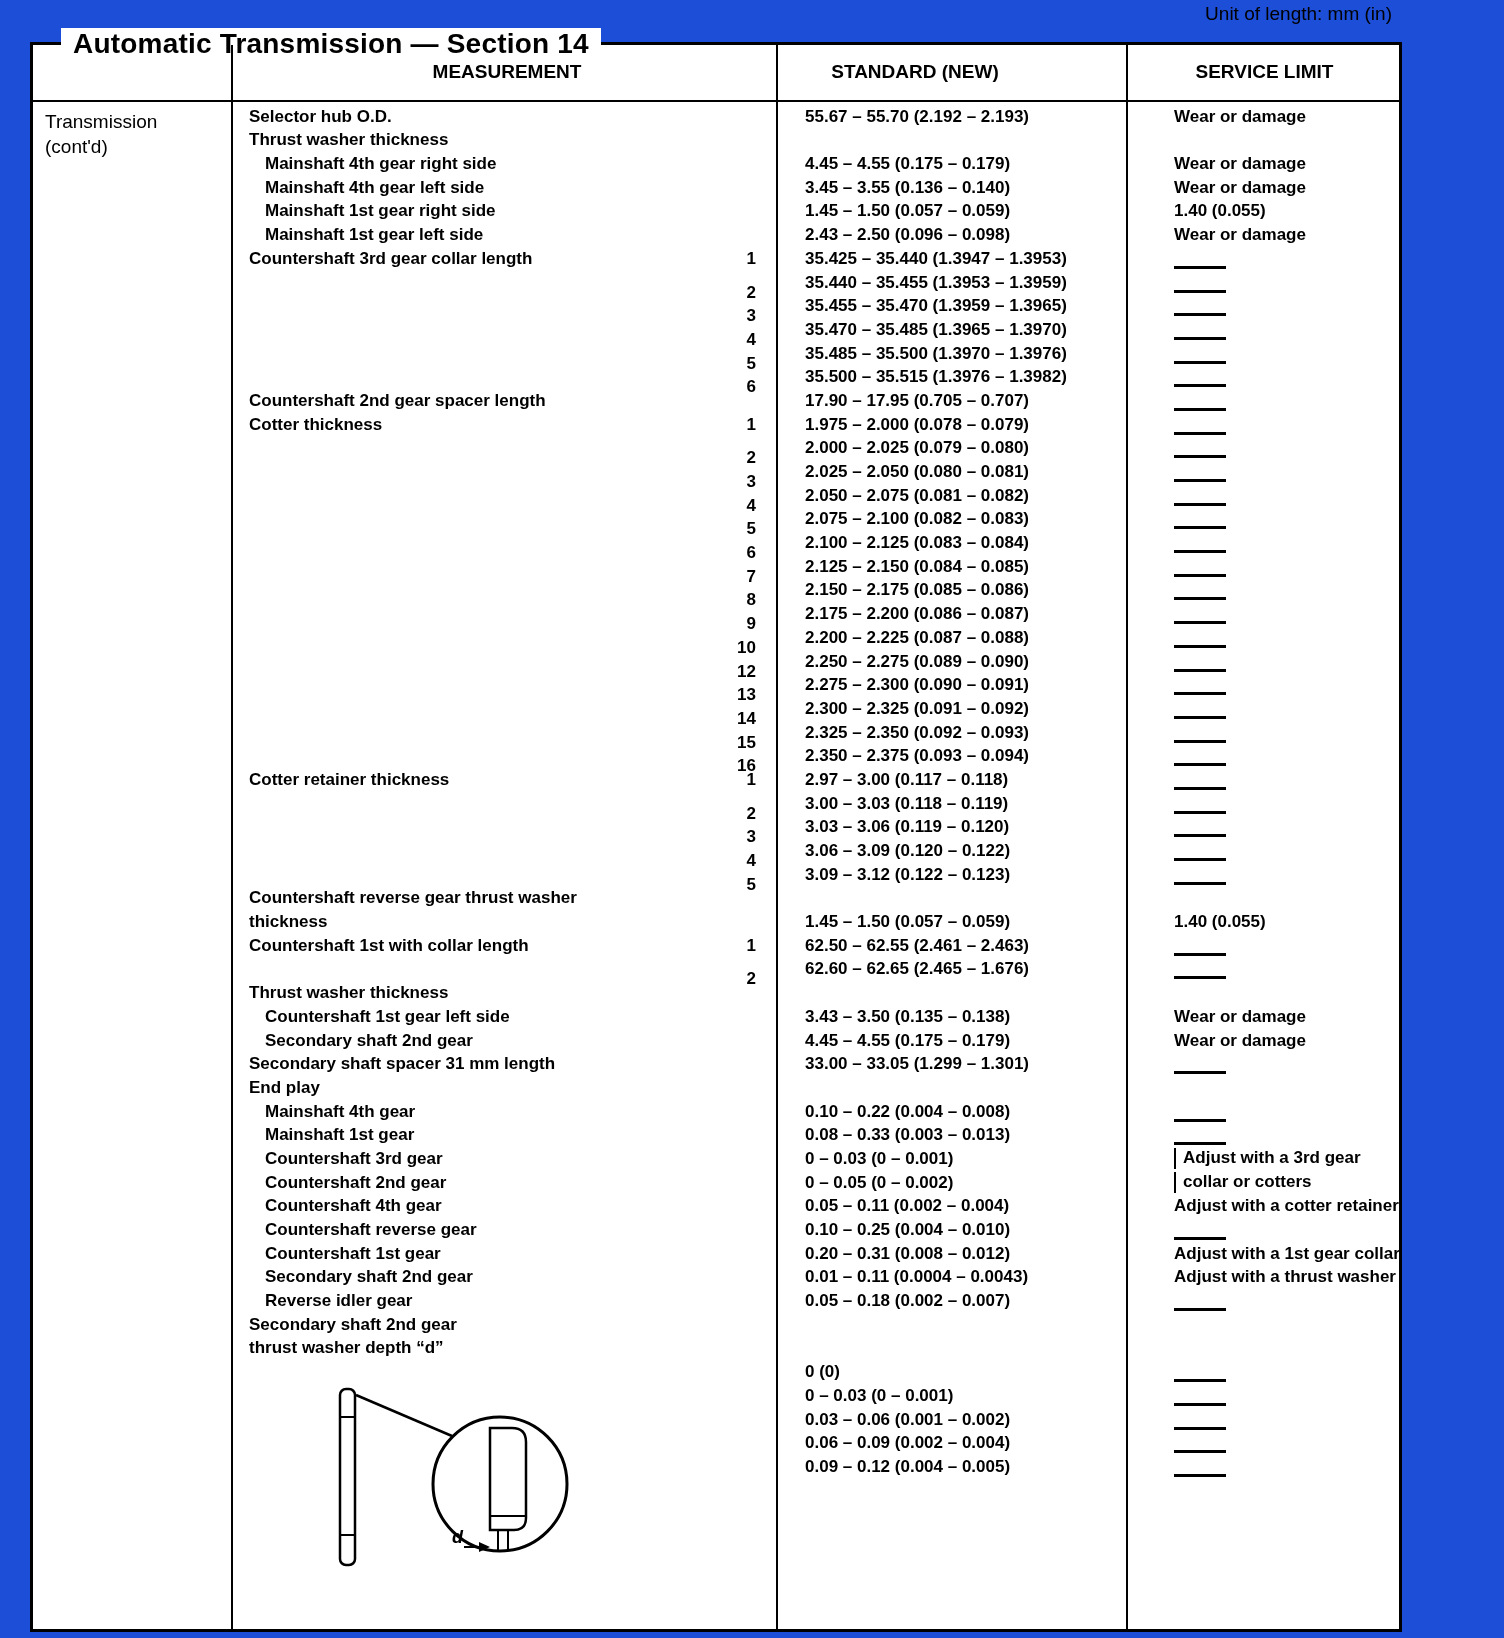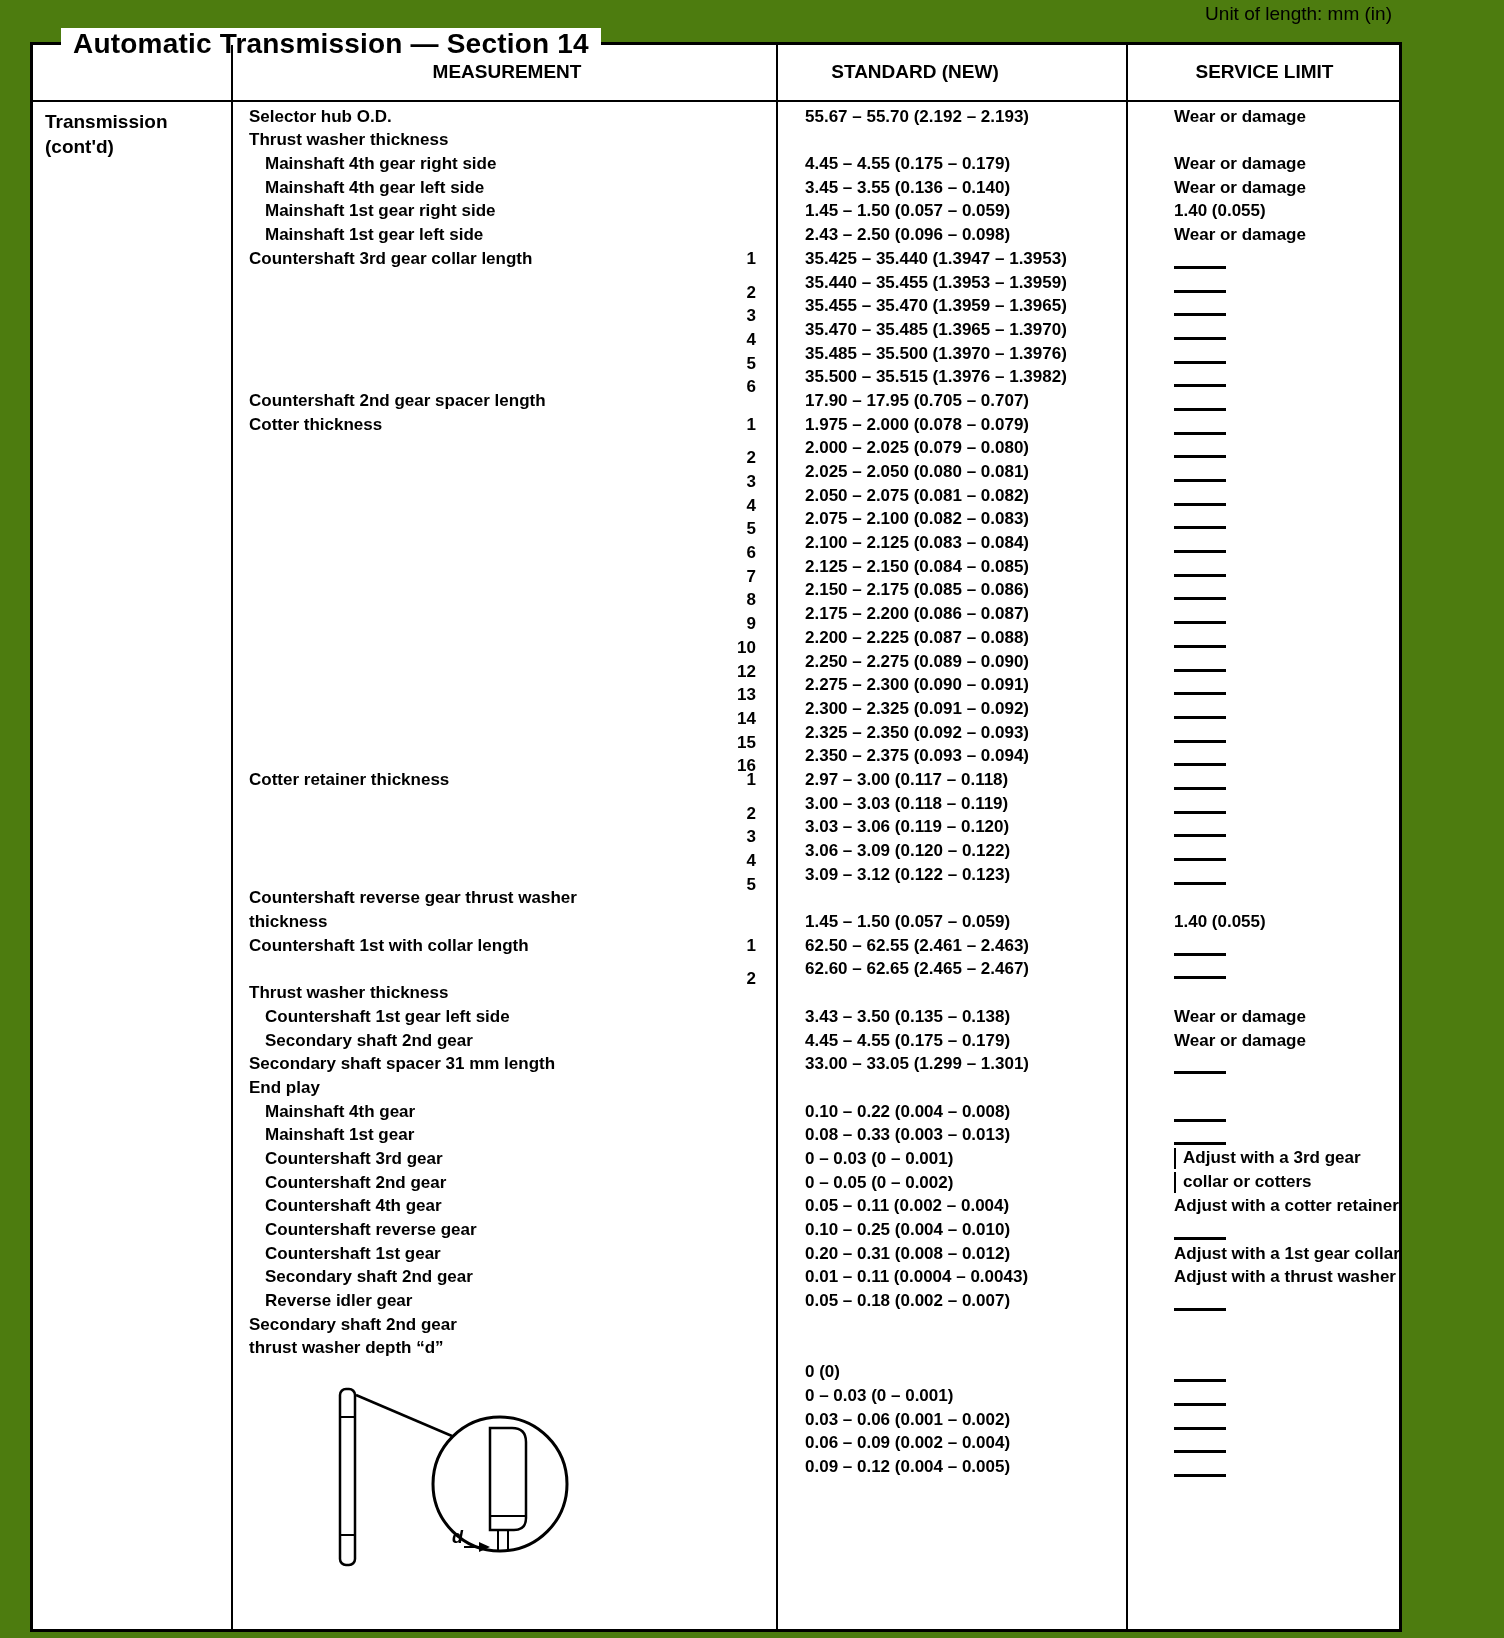--- a/index.html
+++ b/index.html
@@ -1,35 +1,35 @@
 <!DOCTYPE html>
 <html><head>
 <meta charset="utf-8">
 <style>
   * { margin:0; padding:0; box-sizing:border-box; }
   html,body { background:#e8e8e8; }
   body { font-family:"Liberation Sans", sans-serif; color:#000; }
-  .page { position:relative; width:1504px; height:1638px; background:#4d7c0f; overflow:hidden; }
+  .page { position:relative; width:1504px; height:1638px; background:#1d4ed8; overflow:hidden; }
 
   .unit-label { position:absolute; top:3px; right:112px; font-size:19px; font-weight:400; }
 
   .spec-table { position:absolute; left:30px; top:42px; width:1372px; height:1590px; border:3px solid #000; background:#fff; }
 
   .page-title { position:absolute; left:28px; top:-17px; background:#fff; padding:0 12px; font-size:28px; font-weight:bold; white-space:nowrap; letter-spacing:0.2px; }
 
   .vline { position:absolute; top:0; bottom:0; width:2px; background:#000; }
   .v1 { left:198px; } .v2 { left:743px; } .v3 { left:1093px; }
   .header-underline { position:absolute; left:0; right:0; top:55px; height:2px; background:#000; }
 
   .hdr { position:absolute; top:16px; font-size:19px; font-weight:bold; text-align:center; }
   .hdr-meas { left:198px; width:552px; }
   .hdr-std  { left:743px; width:278px; }
   .hdr-lim  { left:1093px; width:277px; }
 
-  .section-label { position:absolute; left:12px; top:64px; font-size:19px; line-height:25px; font-weight:700; }
+  .section-label { position:absolute; left:12px; top:64px; font-size:19px; line-height:25px; font-weight:400; }
 
   .rows { position:absolute; left:0; top:58px; right:0; }
   .row { display:flex; height:23.7px; align-items:flex-end; font-size:17px; font-weight:bold; white-space:nowrap; }
   .c-section { width:198px; flex:none; }
   .c-meas { width:545px; flex:none; position:relative; padding-left:18px; }
   .lbl.ind { padding-left:16px; }
   .num { position:absolute; right:20px; top:50%; transform:translateY(-50%); }
   .c-std { width:384px; flex:none; padding-left:29px; }
   .c-limit { flex:1; padding-left:14px; display:flex; align-items:center; }
   .dash { display:inline-block; width:52px; height:3px; background:#000; }
@@ -378,21 +378,21 @@
           <div class="c-std">62.50 – 62.55 (2.461 – 2.463)</div>
           <div class="c-limit">
             <span class="dash"></span>
           </div>
         </div>
         <div class="row">
           <div class="c-section"></div>
           <div class="c-meas">
             <span class="num">2</span>
           </div>
-          <div class="c-std">62.60 – 62.65 (2.465 – 2.467)</div>
+          <div class="c-std">62.60 – 62.65 (2.465 – 1.676)</div>
           <div class="c-limit">
             <span class="dash"></span>
           </div>
         </div>
         <div class="row">
           <div class="c-section"></div>
           <div class="c-meas"><span class="lbl">Thrust washer thickness</span></div>
           <div class="c-std"></div>
           <div class="c-limit"></div>
         </div>

